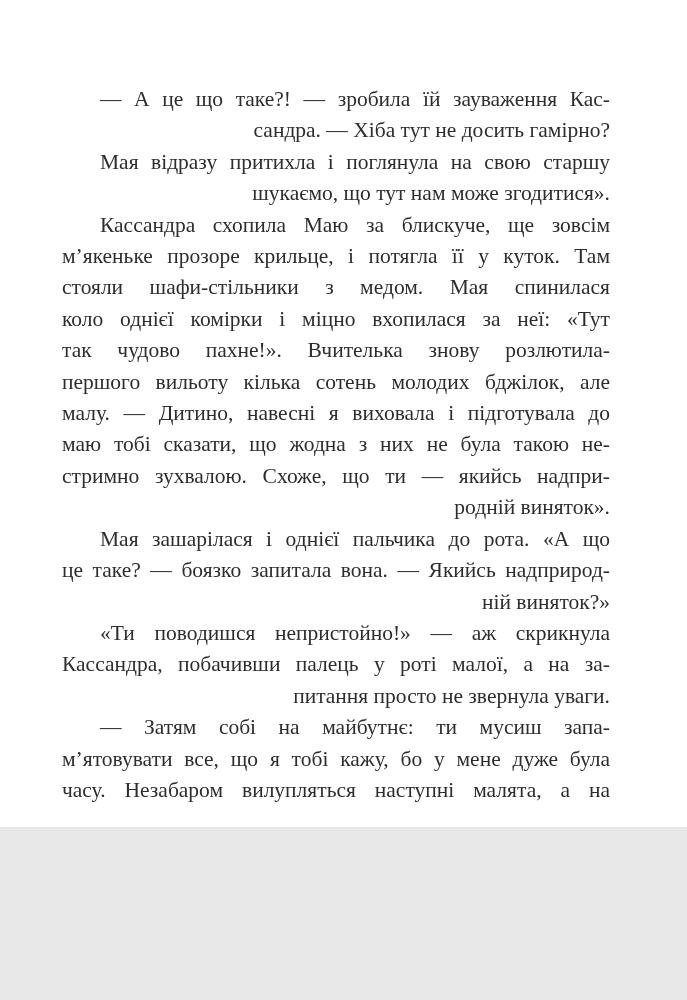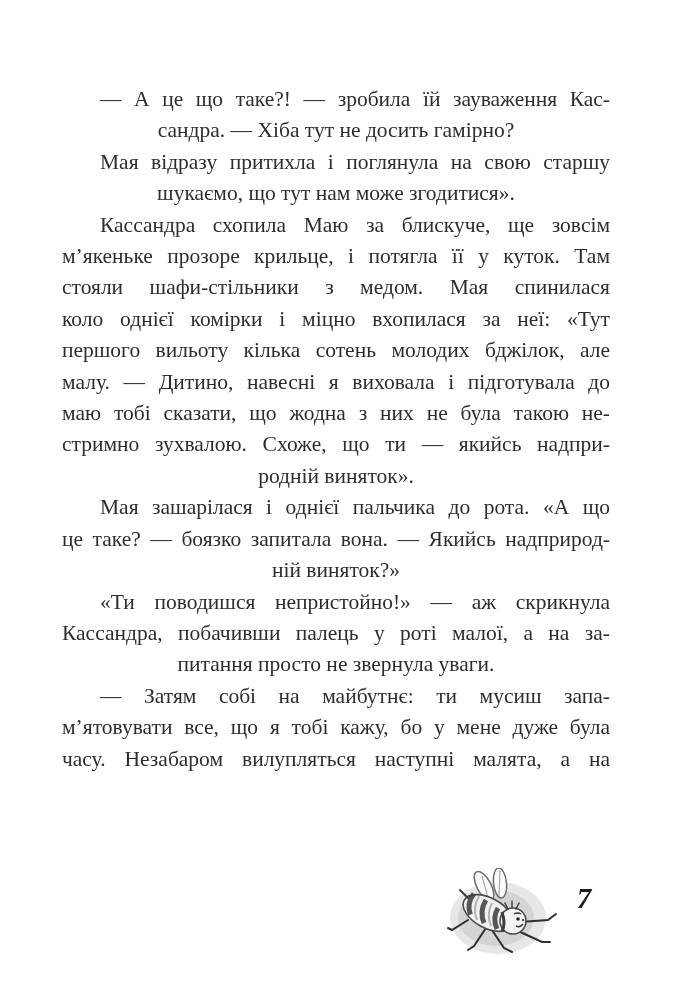--- a/index.html
+++ b/index.html
@@ -1,35 +1,35 @@
 <!DOCTYPE html>
 <html><head>
 <meta charset="utf-8">
 <style>
   html, body { margin: 0; padding: 0; background: #e8e8e8; }
   .page {
     position: relative;
     width: 687px;
-    height: 1000px;
+    height: 827px;
     margin: 0 auto;
     background: #ffffff;
     overflow: hidden;
     font-family: "Liberation Serif", "DejaVu Serif", serif;
   }
   .text-block {
     position: absolute;
     left: 62px;
     top: 84px;
     width: 548px;
     color: #2d2d2d;
     font-size: 21.5px;
     line-height: 31.4px;
   }
   .para { margin: 0; }
-  .line { text-align: center; }
+  .line { text-align: right; }
   .line.just { text-align: justify; text-align-last: justify; }
   .line.indent { text-indent: 38px; }
   .footer-art {
     position: absolute;
     left: 446px;
     top: 868px;
     width: 120px;
     height: 100px;
   }
   .page-number {
@@ -56,20 +56,21 @@
       </div>
       <div class="para">
         <div class="line indent just">Мая відразу притихла і поглянула на свою старшу</div>
         <div class="line">шукаємо, що тут нам може згодитися».</div>
       </div>
       <div class="para">
         <div class="line indent just">Кассандра схопила Маю за блискуче, ще зовсім</div>
         <div class="line just">м’якеньке прозоре крильце, і потягла її у куток. Там</div>
         <div class="line just">стояли шафи-стільники з медом. Мая спинилася</div>
         <div class="line just">коло однієї комірки і міцно вхопилася за неї: «Тут</div>
+        <div class="line just">так чудово пахне!». Вчителька знову розлютила-</div>
         <div class="line just">першого вильоту кілька сотень молодих бджілок, але</div>
         <div class="line just">малу. — Дитино, навесні я виховала і підготувала до</div>
         <div class="line just">маю тобі сказати, що жодна з них не була такою не-</div>
         <div class="line just">стримно зухвалою. Схоже, що ти — якийсь надпри-</div>
         <div class="line">родній виняток».</div>
       </div>
       <div class="para">
         <div class="line indent just">Мая зашарілася і однієї пальчика до рота. «А що</div>
         <div class="line just">це таке? — боязко запитала вона. — Якийсь надприрод-</div>
         <div class="line">ній виняток?»</div>

